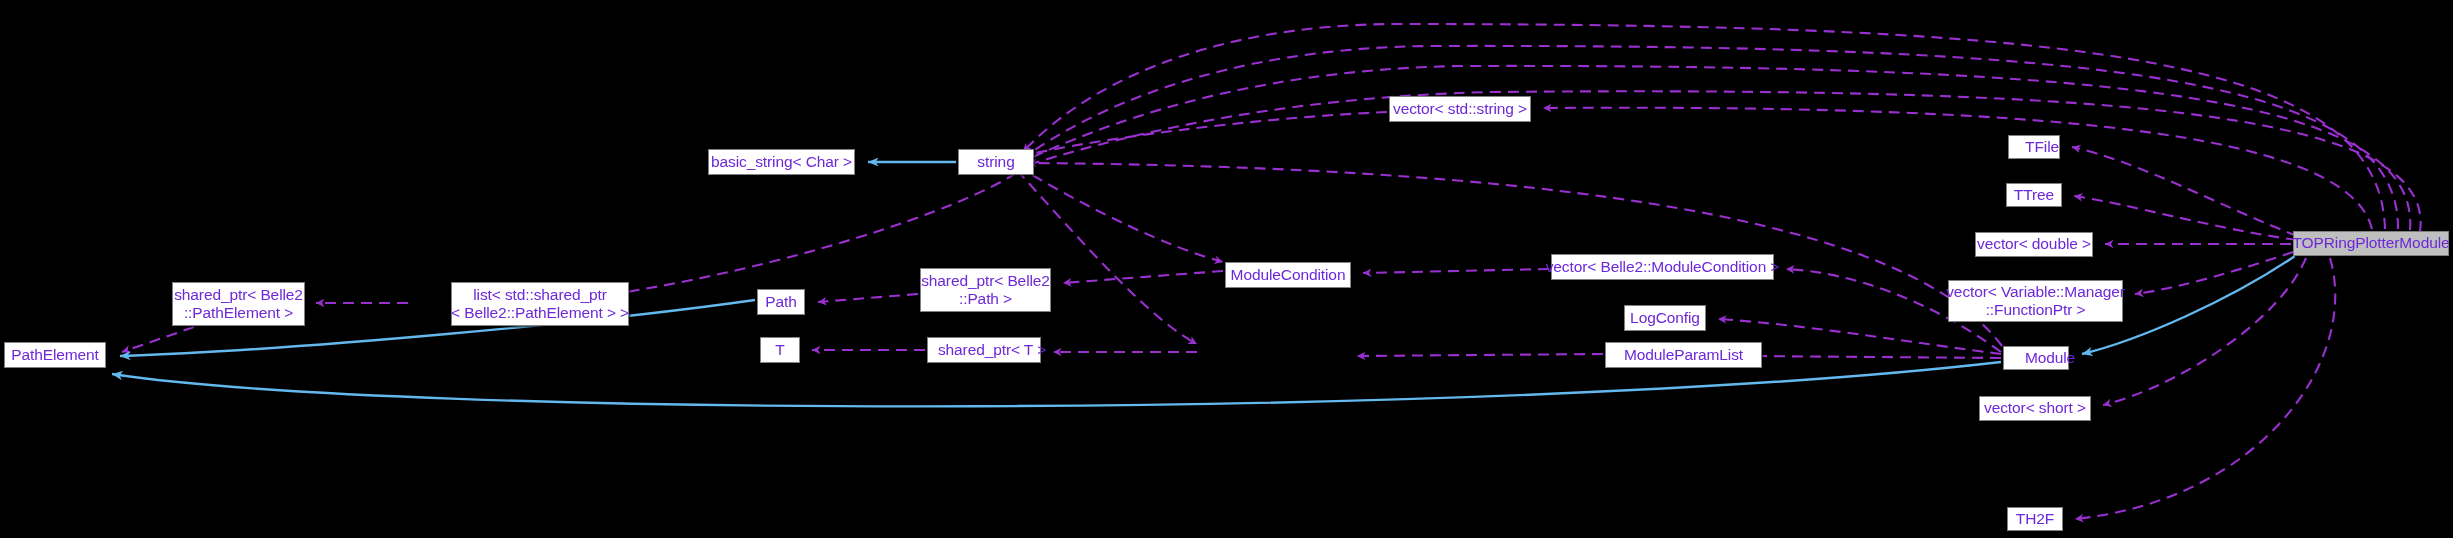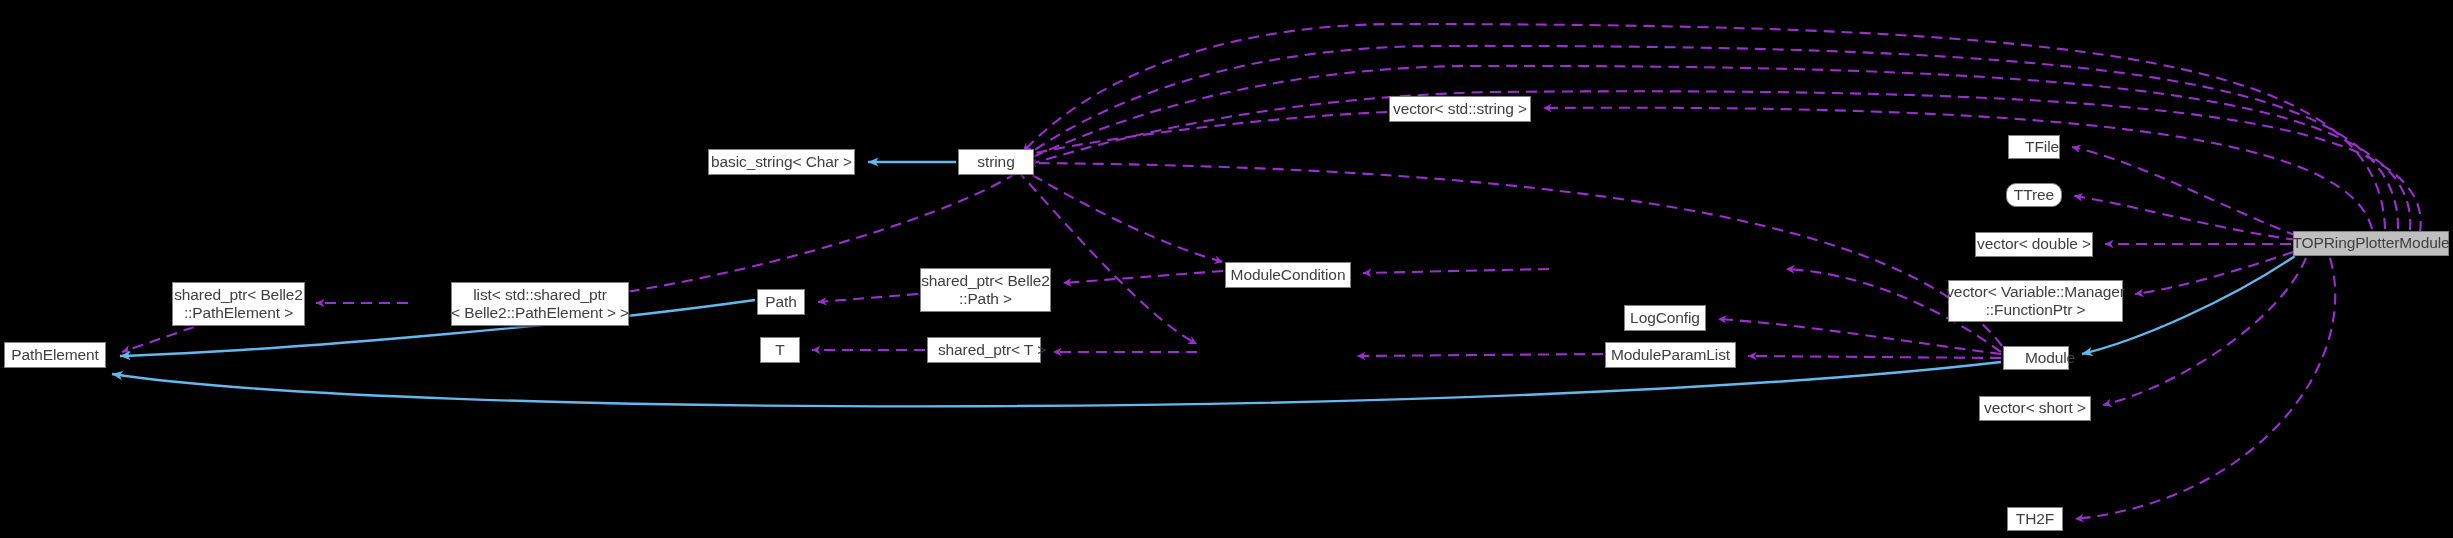--- a/index.html
+++ b/index.html
@@ -21,21 +21,21 @@
     left: 0; top: 0;
     width: 2453px;
     height: 538px;
     pointer-events: none;
   }
   .node {
     position: absolute;
     box-sizing: border-box;
     background: #FFFFFF;
     border: 1px solid #808080;
-    color: #404040;
+    color: #6d28d9;
     font-size: 15.5px;
     line-height: 1.18;
     display: flex;
     align-items: center;
     justify-content: center;
     text-align: center;
     white-space: pre;
     box-shadow: 1.5px 1.5px 0 rgba(0,0,0,0.55);
     letter-spacing: -0.1px;
     z-index: 5;
@@ -104,24 +104,25 @@
 &lt; Belle2::PathElement &gt; &gt;</span></div>
   <div class="node" style="left: 708px; top: 149px; width: 147px; height: 26px;"><span>basic_string&lt; Char &gt;</span></div>
   <div class="node" style="left: 958px; top: 149px; width: 76px; height: 26px;"><span>string</span></div>
   <div class="node" style="left: 757px; top: 289px; width: 48px; height: 26px;"><span>Path</span></div>
   <div class="node" style="left: 760px; top: 337px; width: 40px; height: 26px;"><span>T</span></div>
   <div class="node" style="left: 920px; top: 268px; width: 131px; height: 44px;"><span>shared_ptr&lt; Belle2
 ::Path &gt;</span></div>
   <div class="node" style="left: 927px; top: 337px; width: 114px; height: 26px; padding-left: 16px;"><span>shared_ptr&lt; T &gt;</span></div>
   <div class="node" style="left: 1389px; top: 96px; width: 142px; height: 26px;"><span>vector&lt; std::string &gt;</span></div>
   <div class="node" style="left: 1225px; top: 262px; width: 126px; height: 26px;"><span>ModuleCondition</span></div>
+  <div class="node" style="left: 1551px; top: 254px; width: 223px; height: 26px;"><span>vector&lt; Belle2::ModuleCondition &gt;</span></div>
   <div class="node" style="left: 1624px; top: 305px; width: 82px; height: 26px;"><span>LogConfig</span></div>
-  <div class="node" style="left: 1605px; top: 342px; width: 131px; height: 26px;"><span>ModuleParamList</span></div>
+  <div class="node" style="left: 1605px; top: 342px; width: 157px; height: 26px;"><span>ModuleParamList</span></div>
   <div class="node" style="left: 2008px; top: 135px; width: 52px; height: 24px; justify-content: flex-end;"><span>TFile</span></div>
-  <div class="node" style="left: 2006px; top: 183px; width: 56px; height: 24px; border-radius: 10px;"><span>TTree</span></div>
+  <div class="node" style="left: 2006px; top: 183px; width: 56px; height: 24px;"><span>TTree</span></div>
   <div class="node" style="left: 1975px; top: 232px; width: 118px; height: 25px;"><span>vector&lt; double &gt;</span></div>
   <div class="node" style="left: 1948px; top: 280px; width: 175px; height: 42px;"><span>vector&lt; Variable::Manager
 ::FunctionPtr &gt;</span></div>
   <div class="node" style="left: 2003px; top: 346px; width: 66px; height: 24px; padding-left: 28px;"><span>Module</span></div>
   <div class="node" style="left: 1979px; top: 396px; width: 112px; height: 25px;"><span>vector&lt; short &gt;</span></div>
   <div class="node" style="left: 2007px; top: 507px; width: 56px; height: 24px;"><span>TH2F</span></div>
   <div class="node highlight" style="left: 2293px; top: 231px; width: 156px; height: 25px;"><span>TOPRingPlotterModule</span></div>
 </div>
 
 </body></html>

